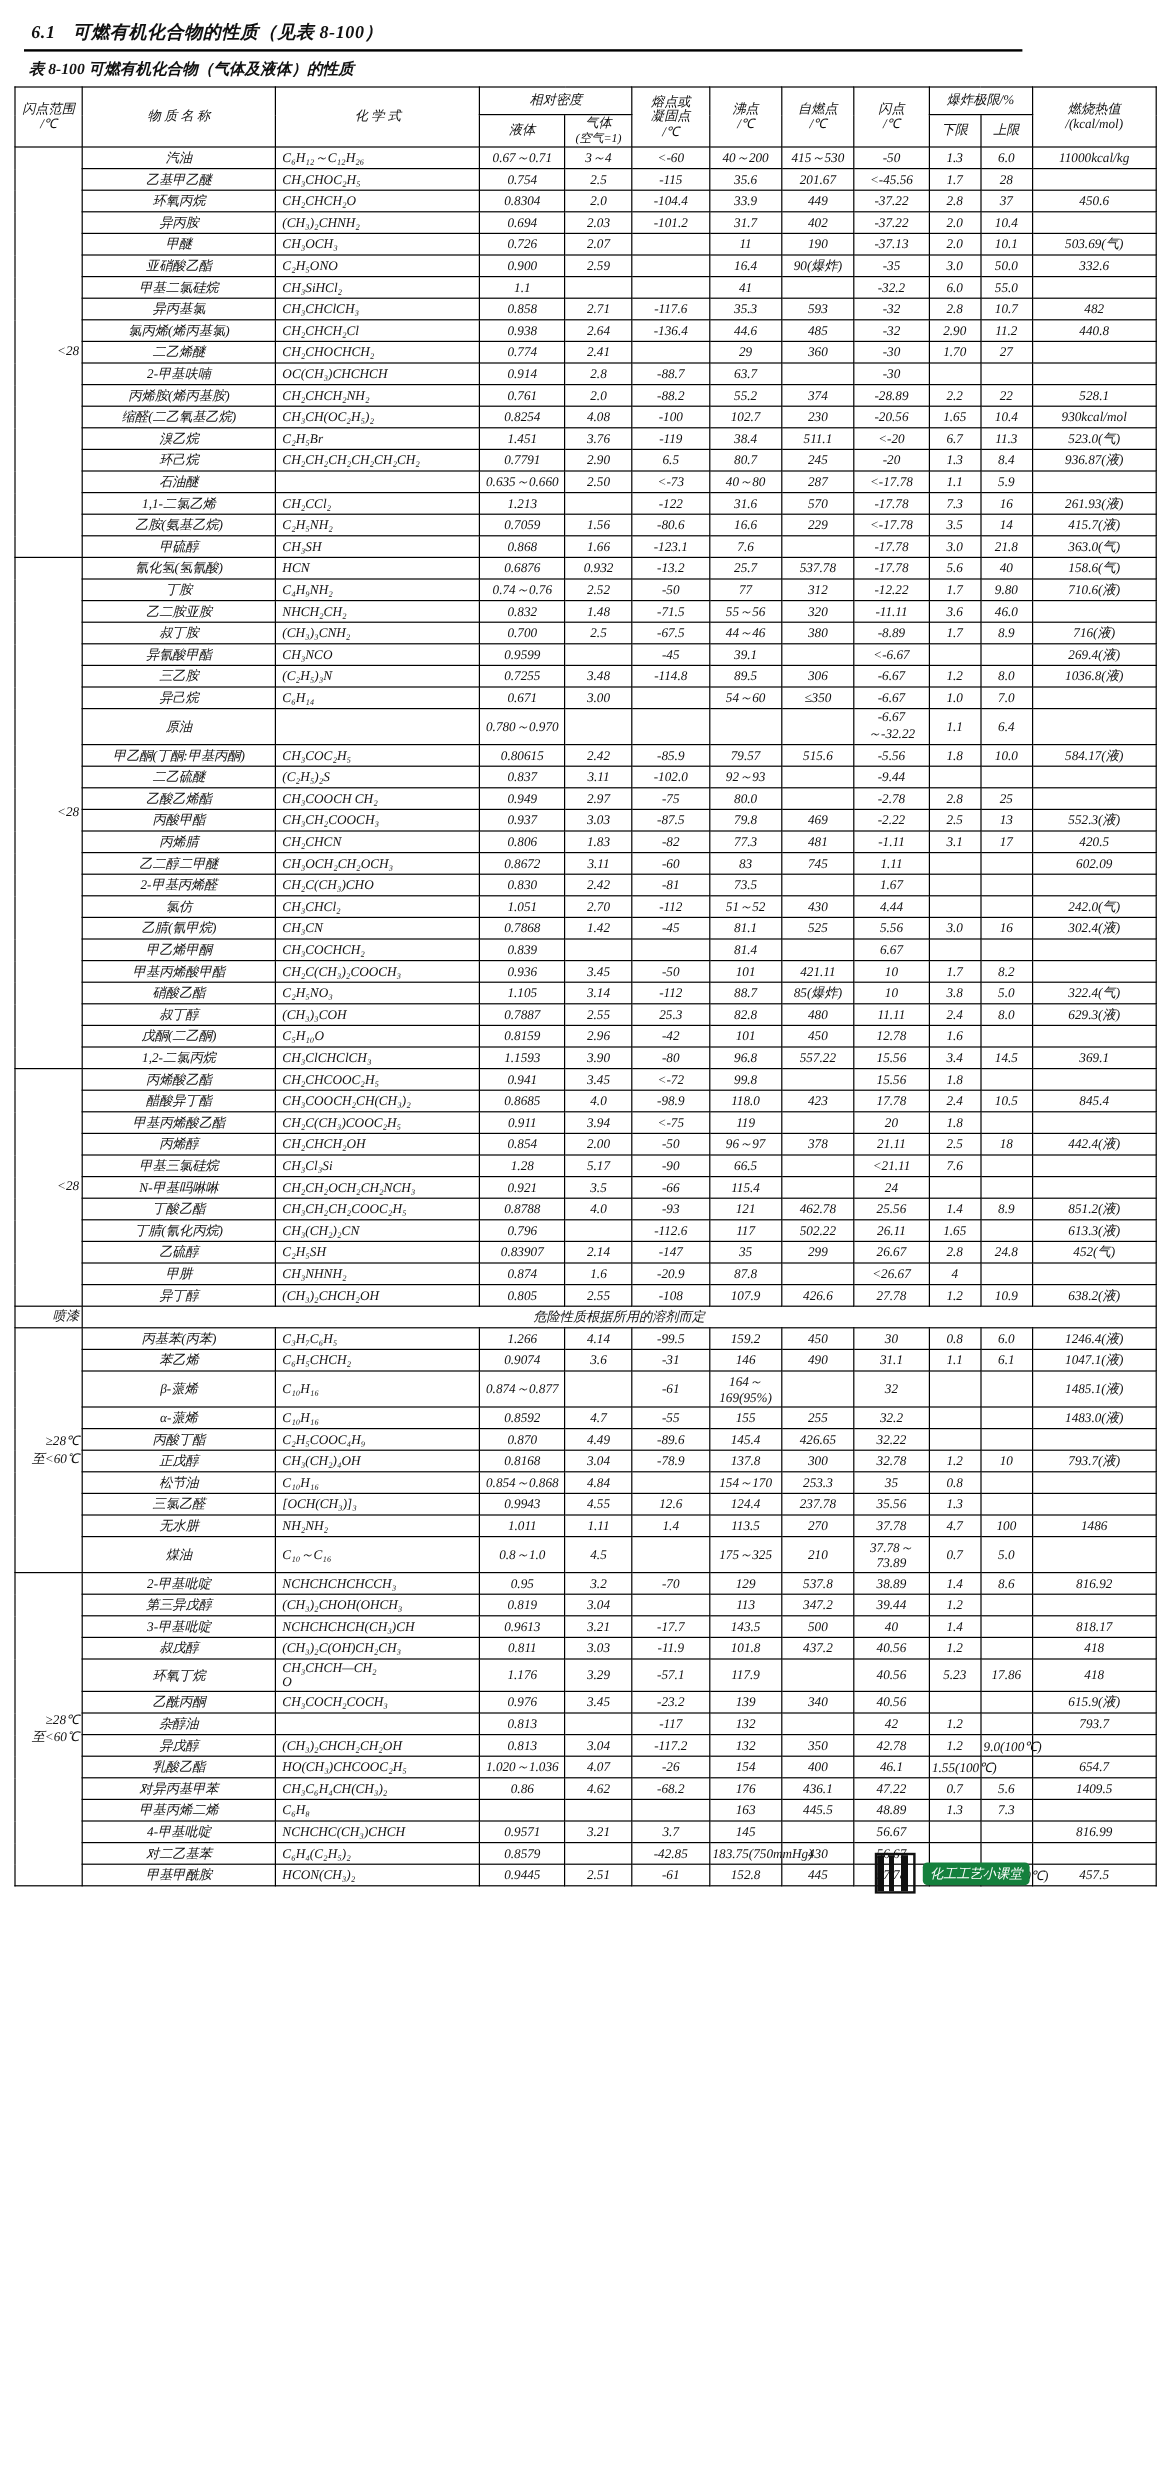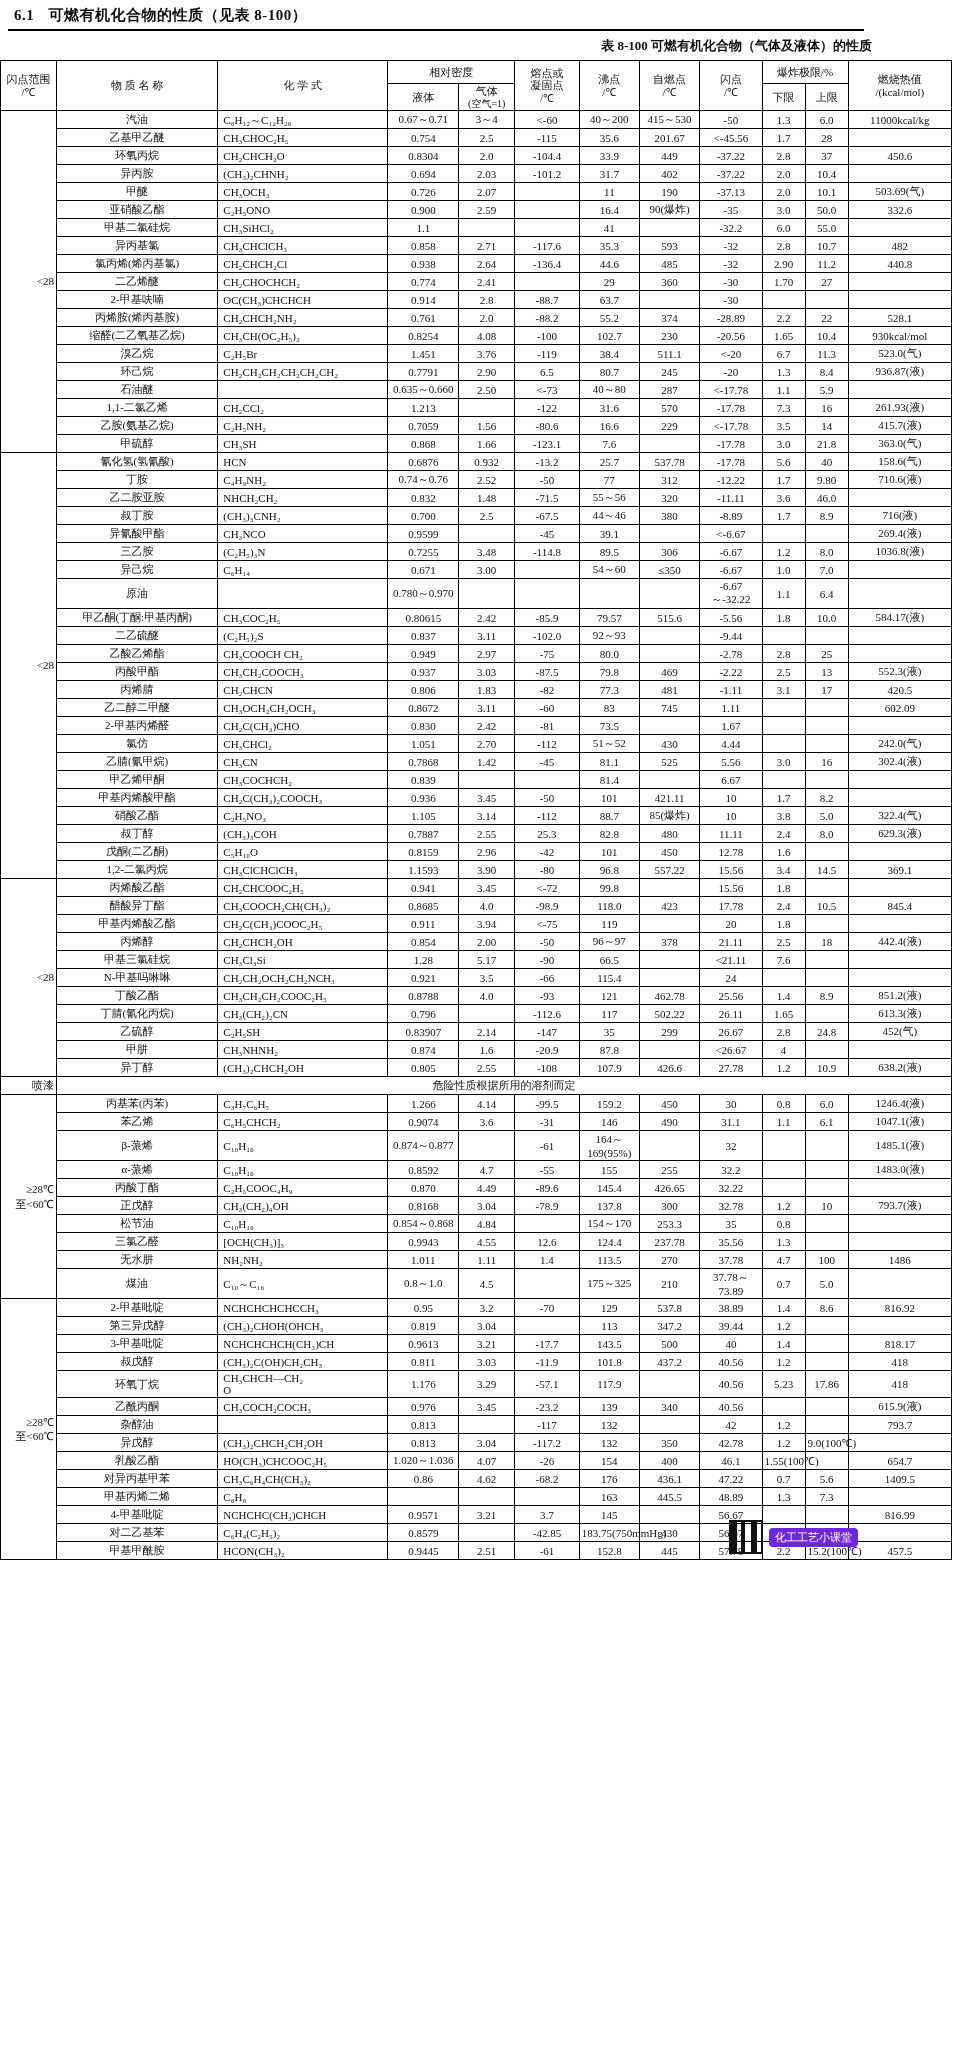--- a/index.html
+++ b/index.html
@@ -1,21 +1,21 @@
 <!DOCTYPE html>
 <html><head>
 <meta charset="utf-8">
 <style>
   html,body{margin:0;padding:0;background:#fff;}
   body{font-family:"Liberation Serif", serif;color:#111;width:974px;}
-  #page{width:872px;position:relative;padding:0;box-sizing:border-box;}
+  #page{width:872px;position:relative;padding:12px;box-sizing:border-box;font-style:italic;}
   .pagehead{font-size:15px;font-weight:bold;padding:6px 14px 4px 14px;letter-spacing:0.5px;}
   .pagehead .num{margin-right:10px;}
   .rule{height:2px;background:#000;margin:0 8px 6px 8px;}
-  .tabletitle{text-align:right;font-size:13px;font-weight:bold;margin:2px 0 5px 12px;}
+  .tabletitle{text-align:left;font-size:13px;font-weight:bold;margin:2px 0 5px 12px;}
   table.main{border-collapse:collapse;width:952px;margin:0 auto;table-layout:fixed;}
   table.main th, table.main td{border:1px solid #000;font-size:11px;padding:1px 2px;vertical-align:middle;}
   table.main th{font-weight:normal;text-align:center;line-height:1.15;}
   .c-range{width:52px;text-align:center;}
   .c-name{width:150px;text-align:center;}
   .c-form{width:158px;text-align:left;padding-left:5px !important;}
   .c-liq{width:66px;text-align:center;}
   .c-gas{width:52px;text-align:center;}
   .c-mp{width:60px;text-align:center;}
   .c-bp{width:56px;text-align:center;}
@@ -26,21 +26,21 @@
   .c-heat{width:96px;text-align:center;}
   td.name{text-align:center;}
   td.num{text-align:center;}
   .section-range{text-align:right;font-size:11px;line-height:1.3;}
   .hdr1 td,.hdr1 th{height:20px;}
   .smaller{font-size:10px;}
   .badge{position:absolute;right:14px;bottom:6px;display:flex;align-items:center;gap:6px;}
   .badge .qr{width:34px;height:34px;background:
      linear-gradient(90deg,#111 0 6px,transparent 6px 10px,#111 10px 14px,transparent 14px 20px,#111 20px 26px,transparent 26px 30px,#111 30px 34px);
      border:2px solid #111;box-sizing:border-box;}
-  .greenbadge{background:#6d28d9;color:#fff;border-radius:4px;padding:2px 6px;font-size:11px;}
+  .greenbadge{background:#15803d;color:#fff;border-radius:4px;padding:2px 6px;font-size:11px;}
   .multiline{line-height:1.1;}
 </style>
 </head>
 <body>
 
 <div id="page">
 
   <div class="pagehead">
     <span class="num">6.1</span>
     <span>可燃有机化合物的性质（见表 8-100）</span>

